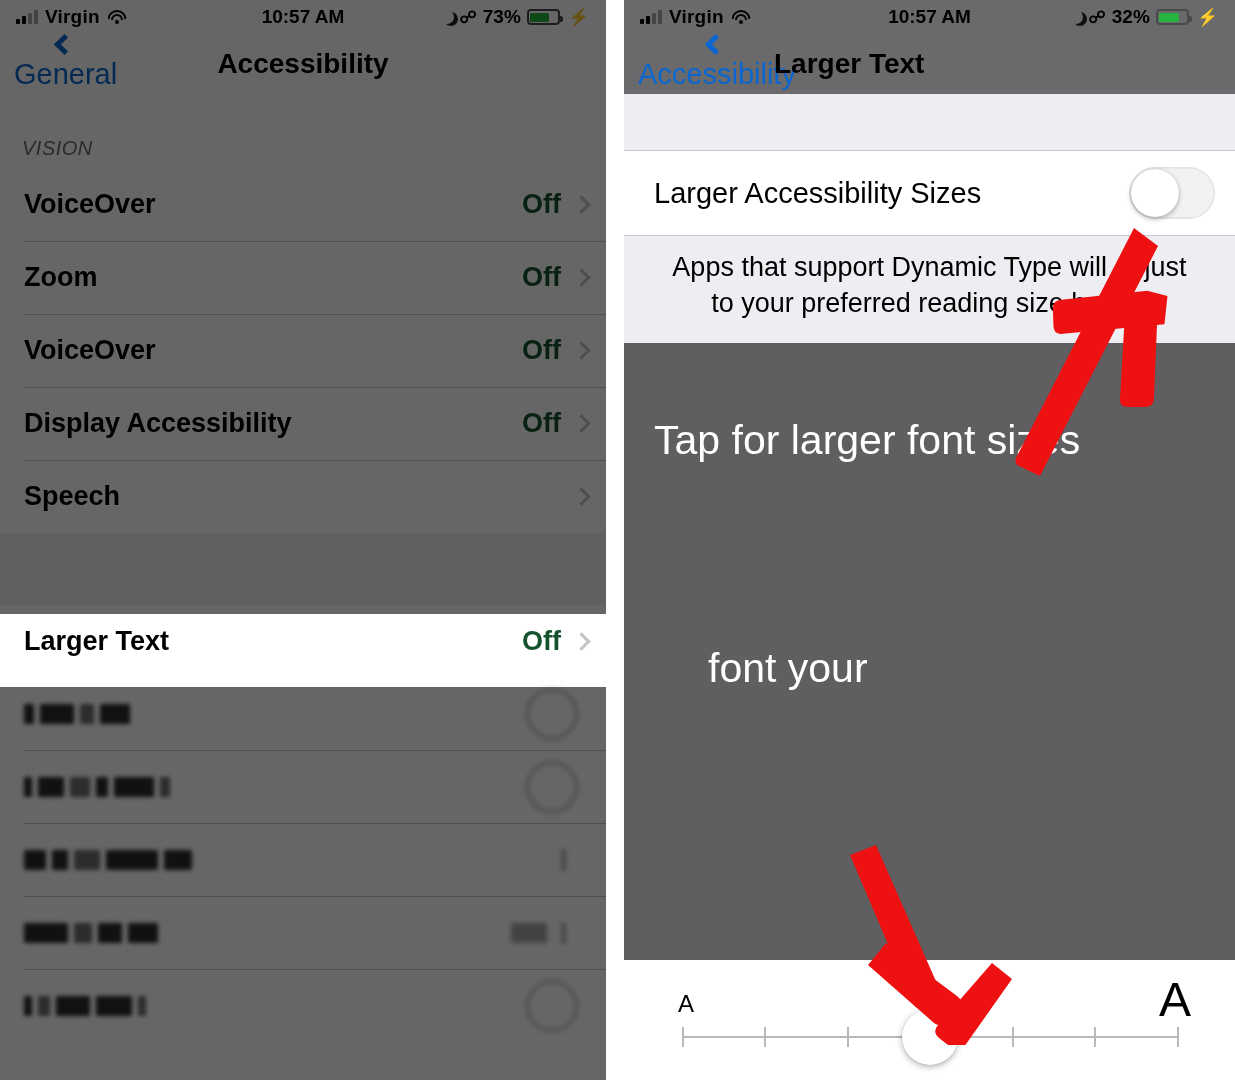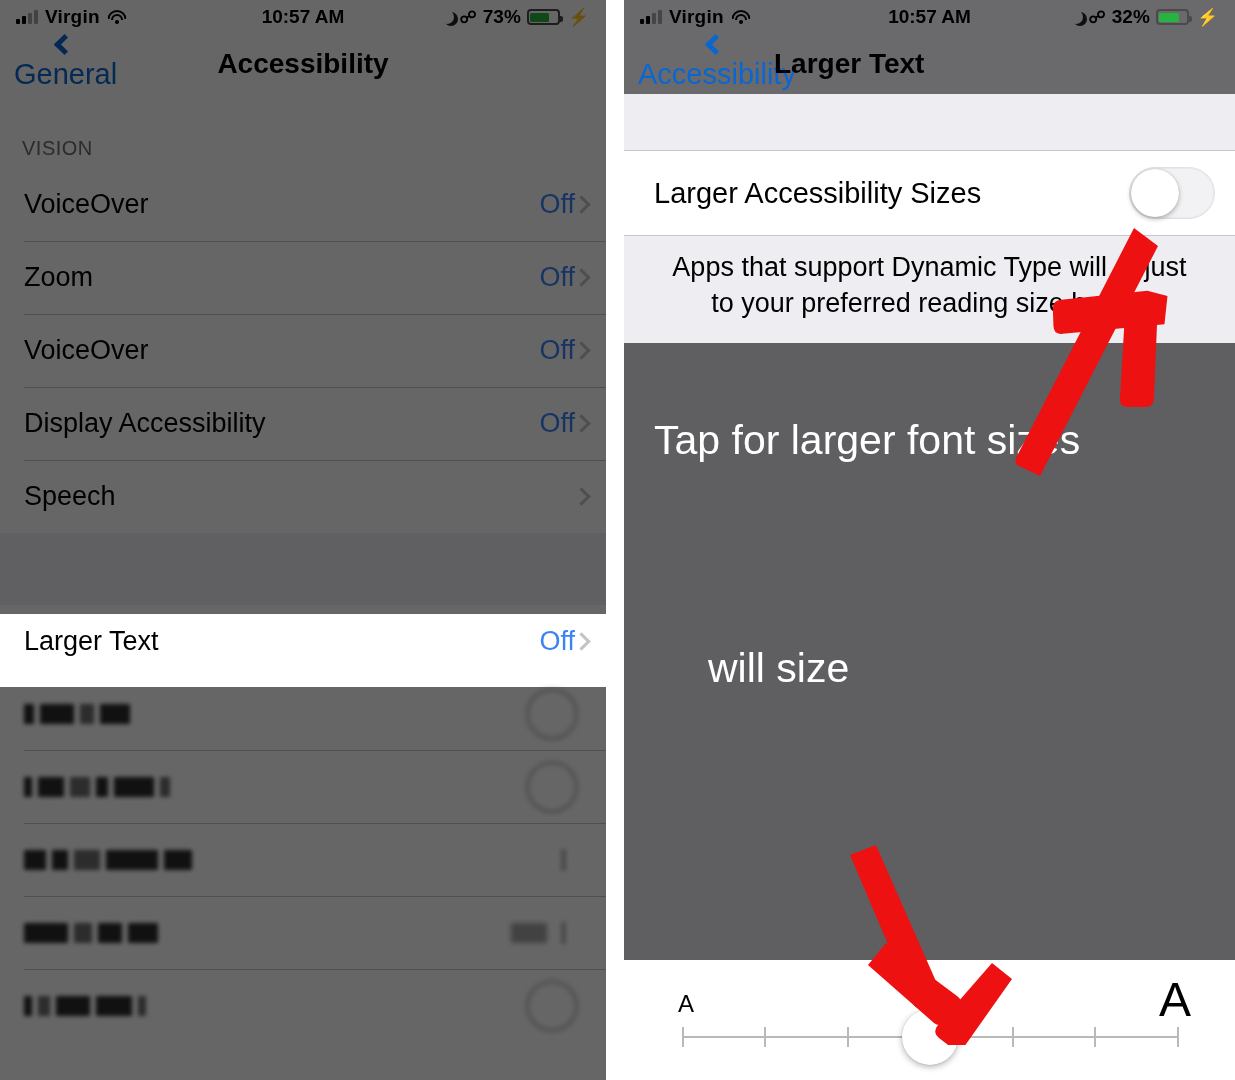--- a/index.html
+++ b/index.html
@@ -115,36 +115,37 @@
   }
   .nav-title-r { left: 150px; right: 0; text-align: left; }
 
   
   .section-head {
     height: 74px;
     display: flex; align-items: flex-end;
     padding: 0 22px 8px;
     font-size: 20px; letter-spacing: .5px;
     color: #6d6d72;
-  }
-  .list { background: #ffffff; }
+    font-style: italic;
+  }
+  .list { background: #ffffff; font-weight: bold; }
   .row {
     position: relative;
     height: 73px;
     display: flex; align-items: center;
     padding: 0 18px 0 24px;
     background: #ffffff;
     font-size: 27px; color: #000;
   }
   .row + .row::before {
     content: ""; position: absolute; left: 24px; right: 0; top: 0;
     height: 1px; background: #c8c7cc;
   }
   .row .label { flex: 1; }
-  .row .value { color: #3b82f6; font-size: 27px; }
+  .row .value { color: #14532d; font-size: 27px; margin-right: 14px; }
   .chev-right {
     display: inline-block;
     width: 13px; height: 13px;
     border-top: 3px solid #c4c4c6;
     border-right: 3px solid #c4c4c6;
     transform: rotate(45deg);
   }
   .spacer { height: 72px; background: #efeff4; }
 
   
@@ -445,21 +446,21 @@
       <span class="switch">
         <span class="knob"></span>
       </span>
     </div>
 
     <div class="helper">Apps that support Dynamic Type will adjust to your preferred reading size below.</div>
 
     <div class="darkarea">
       <div class="callout callout-tap">Tap for larger font sizes</div>
       <div class="callout callout-drag">
-        <div>will size</div>
+        <div>font your</div>
       </div>
     </div>
 
     <div class="sliderbox">
       <div class="a-small">A</div>
       <div class="a-big">A</div>
       <div class="track">
         <span class="tick" style="left:0%"></span>
         <span class="tick" style="left:16.66%"></span>
         <span class="tick" style="left:33.33%"></span>

